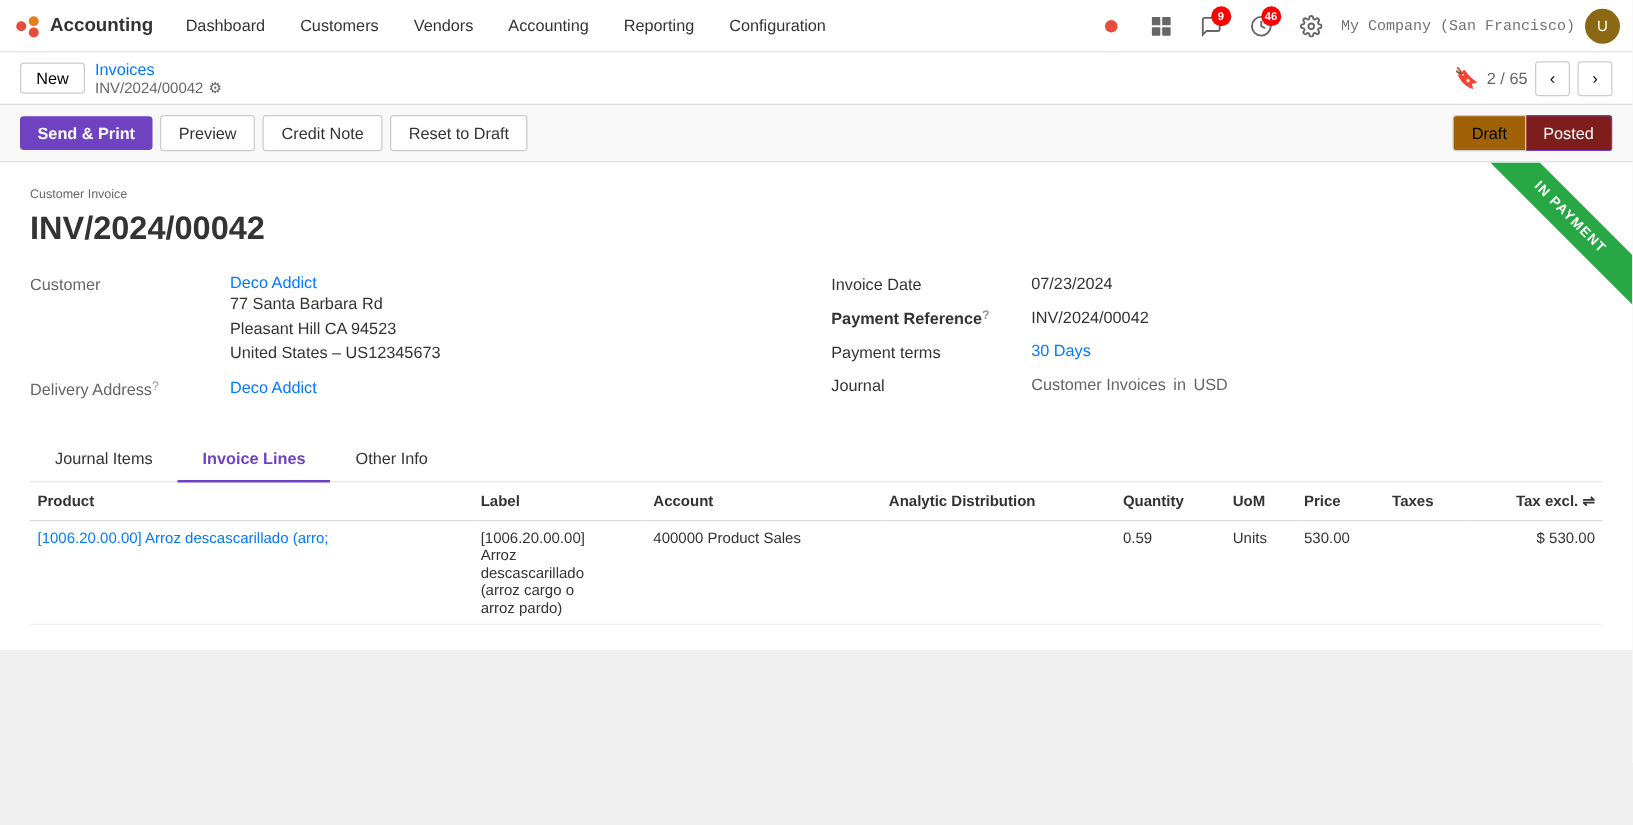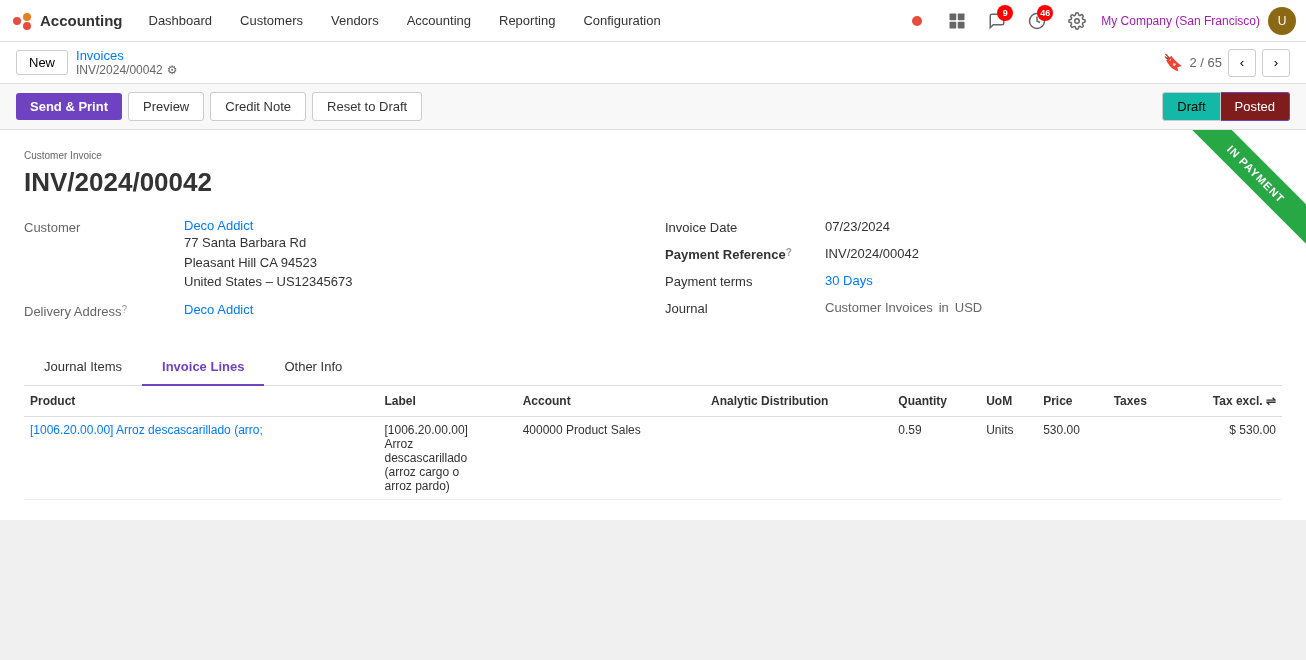--- a/index.html
+++ b/index.html
@@ -18,21 +18,21 @@
       font-size: 13px; color: #333; white-space: nowrap;
     }
     .nav-right { margin-left: auto; display: flex; align-items: center; gap: 8px; }
     .nav-icon-btn { position: relative; cursor: pointer; width: 32px; height: 32px; display: flex; align-items: center; justify-content: center; border-radius: 50%; }
     .badge {
       position: absolute; top: 0; right: 0; background: red; color: white;
       border-radius: 50%; width: 16px; height: 16px; font-size: 9px;
       display: flex; align-items: center; justify-content: center; font-weight: bold;
     }
     .avatar { width: 28px; height: 28px; border-radius: 50%; background: #8B6914; display: flex; align-items: center; justify-content: center; color: white; font-size: 12px; cursor: pointer; }
-    .company-name { font-size: 12px; color: #a21caf; cursor: pointer; white-space: nowrap; }
+    .company-name { font-size: 12px; color: #737373; cursor: pointer; white-space: nowrap; font-family: Liberation Mono, monospace; }
 
     
     .breadcrumb-bar {
       background: #fff; padding: 6px 16px; border-bottom: 1px solid #ddd;
       display: flex; align-items: center; justify-content: space-between;
     }
     .breadcrumb-left { display: flex; align-items: center; gap: 8px; }
     .breadcrumb-new-btn {
       border: 1px solid #ccc; background: #fff; padding: 4px 12px; cursor: pointer;
       border-radius: 3px; font-size: 13px;
@@ -48,21 +48,21 @@
 
     
     .action-bar {
       background: #f8f8f8; padding: 8px 16px; border-bottom: 1px solid #ddd;
       display: flex; align-items: center; gap: 6px;
     }
     .btn-primary { background: #6f42c1; color: white; border: none; padding: 6px 14px; border-radius: 3px; cursor: pointer; font-size: 13px; font-weight: bold; }
     .btn-secondary { background: #fff; color: #333; border: 1px solid #ccc; padding: 6px 14px; border-radius: 3px; cursor: pointer; font-size: 13px; }
     .status-btns { margin-left: auto; display: flex; align-items: center; }
     .status-btn {
-      padding: 6px 14px; border: 1px solid #ccc; background: #14b8a6;
+      padding: 6px 14px; border: 1px solid #ccc; background: #a16207;
       cursor: pointer; font-size: 13px;
     }
     .status-btn.active { background: #7f1d1d; color: white; border-color: #6f42c1; }
     .status-btn:first-child { border-radius: 3px 0 0 3px; }
     .status-btn:last-child { border-radius: 0 3px 3px 0; border-left: none; }
 
     
     .main-content { background: #fff; margin: 0; padding: 20px 24px; position: relative; overflow: hidden; }
     .banner-wrapper {
       position: absolute; top: 0; right: 0; width: 180px; height: 180px;

